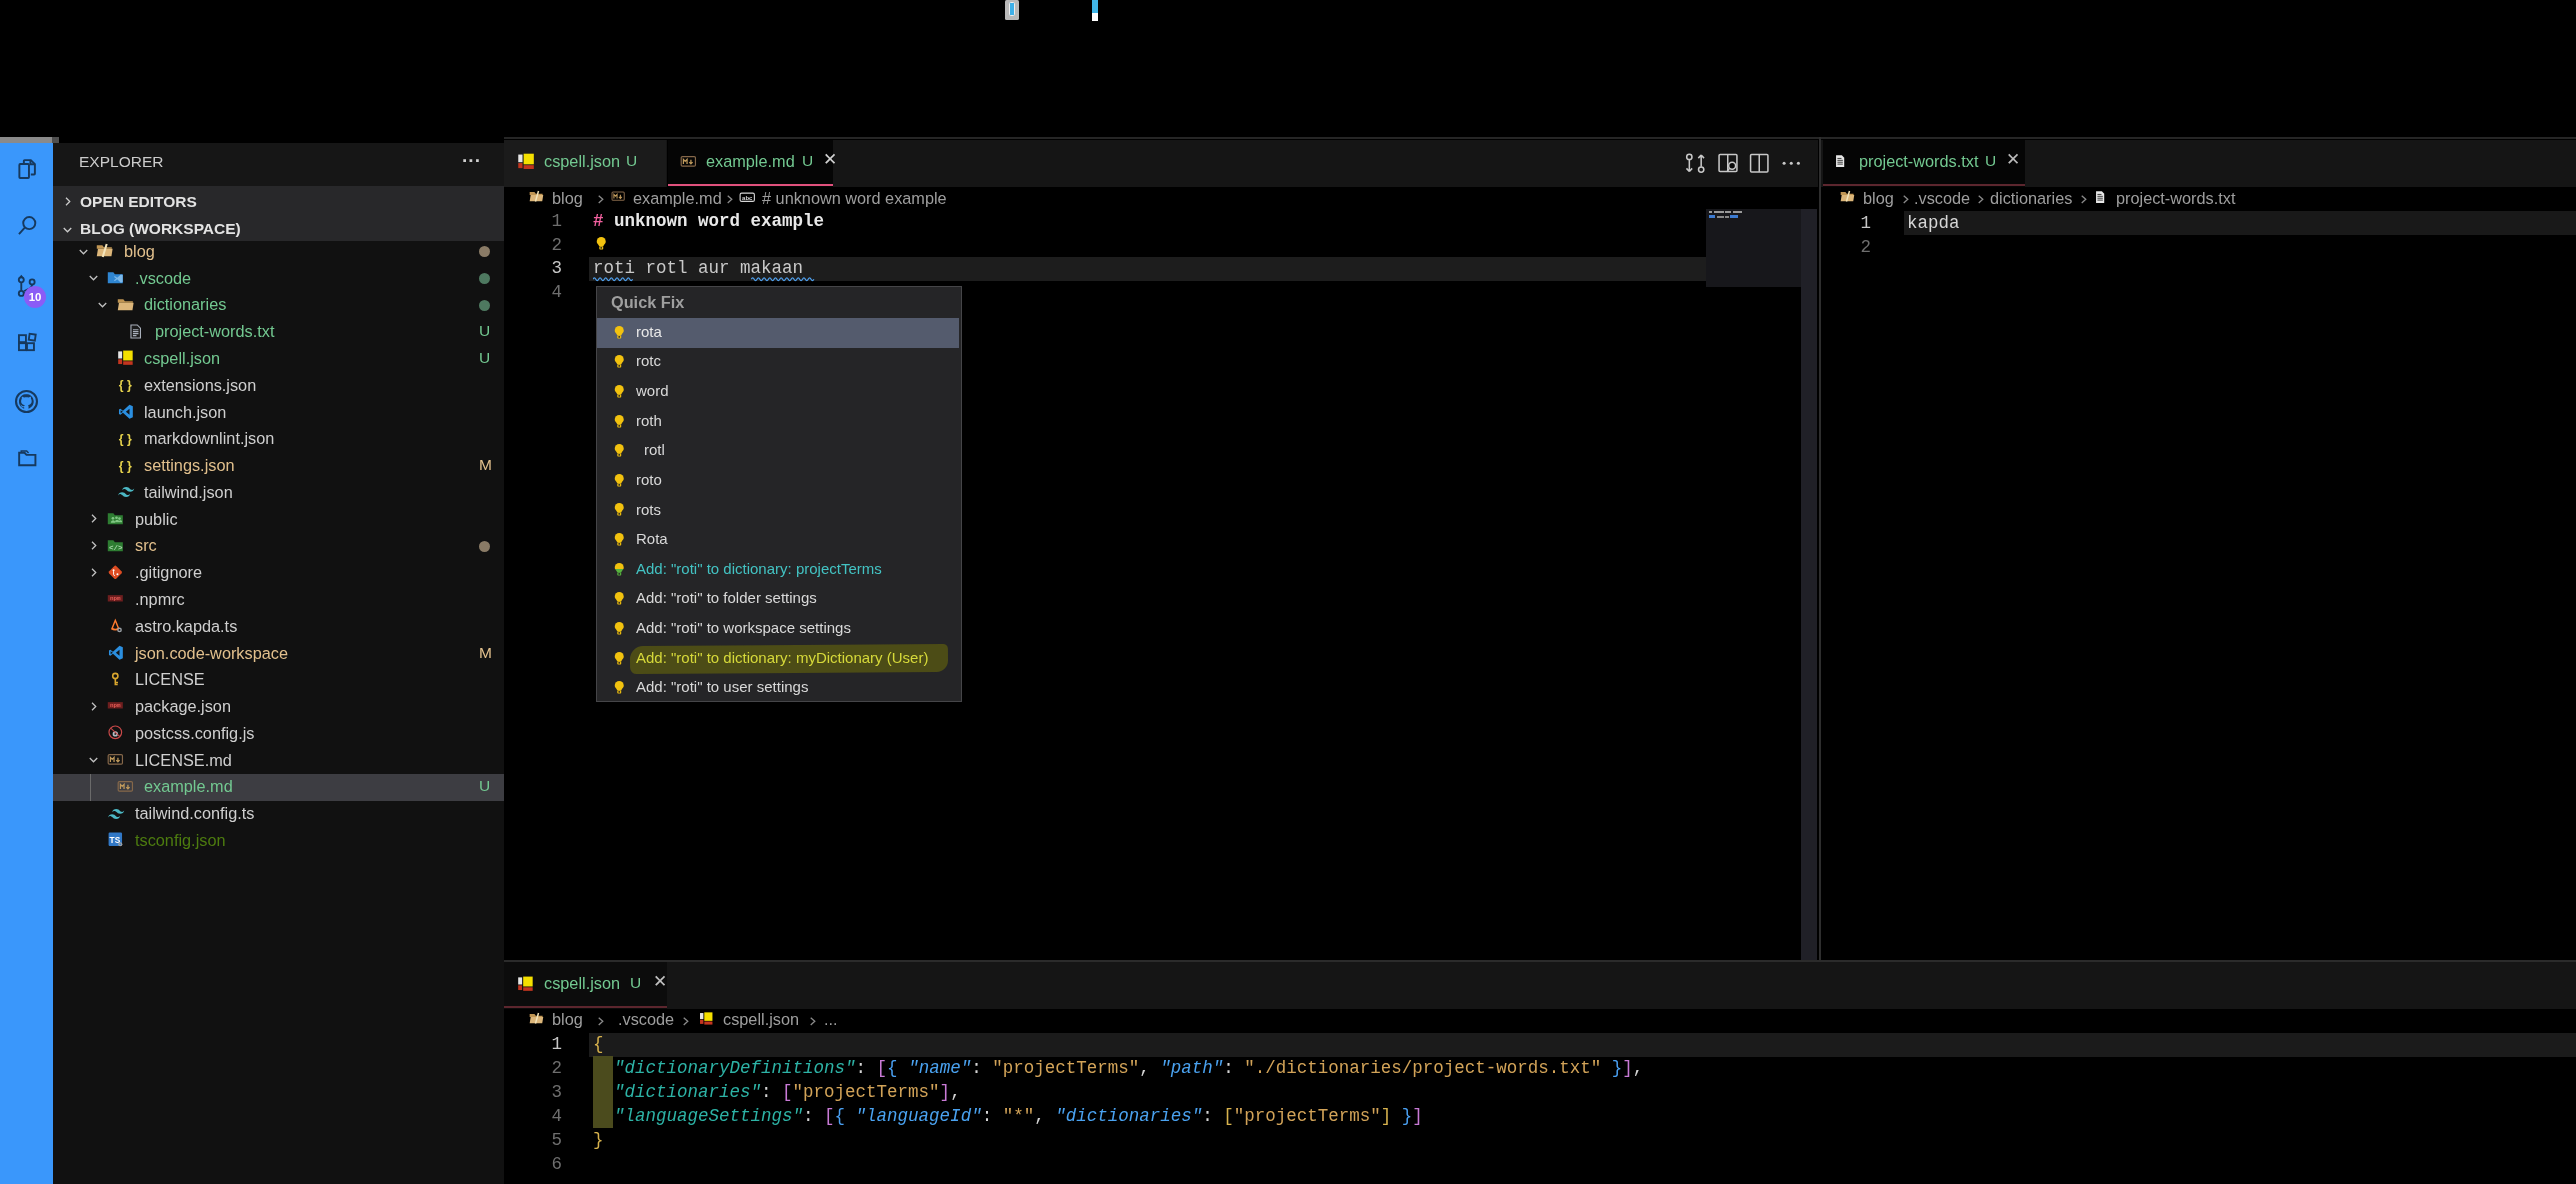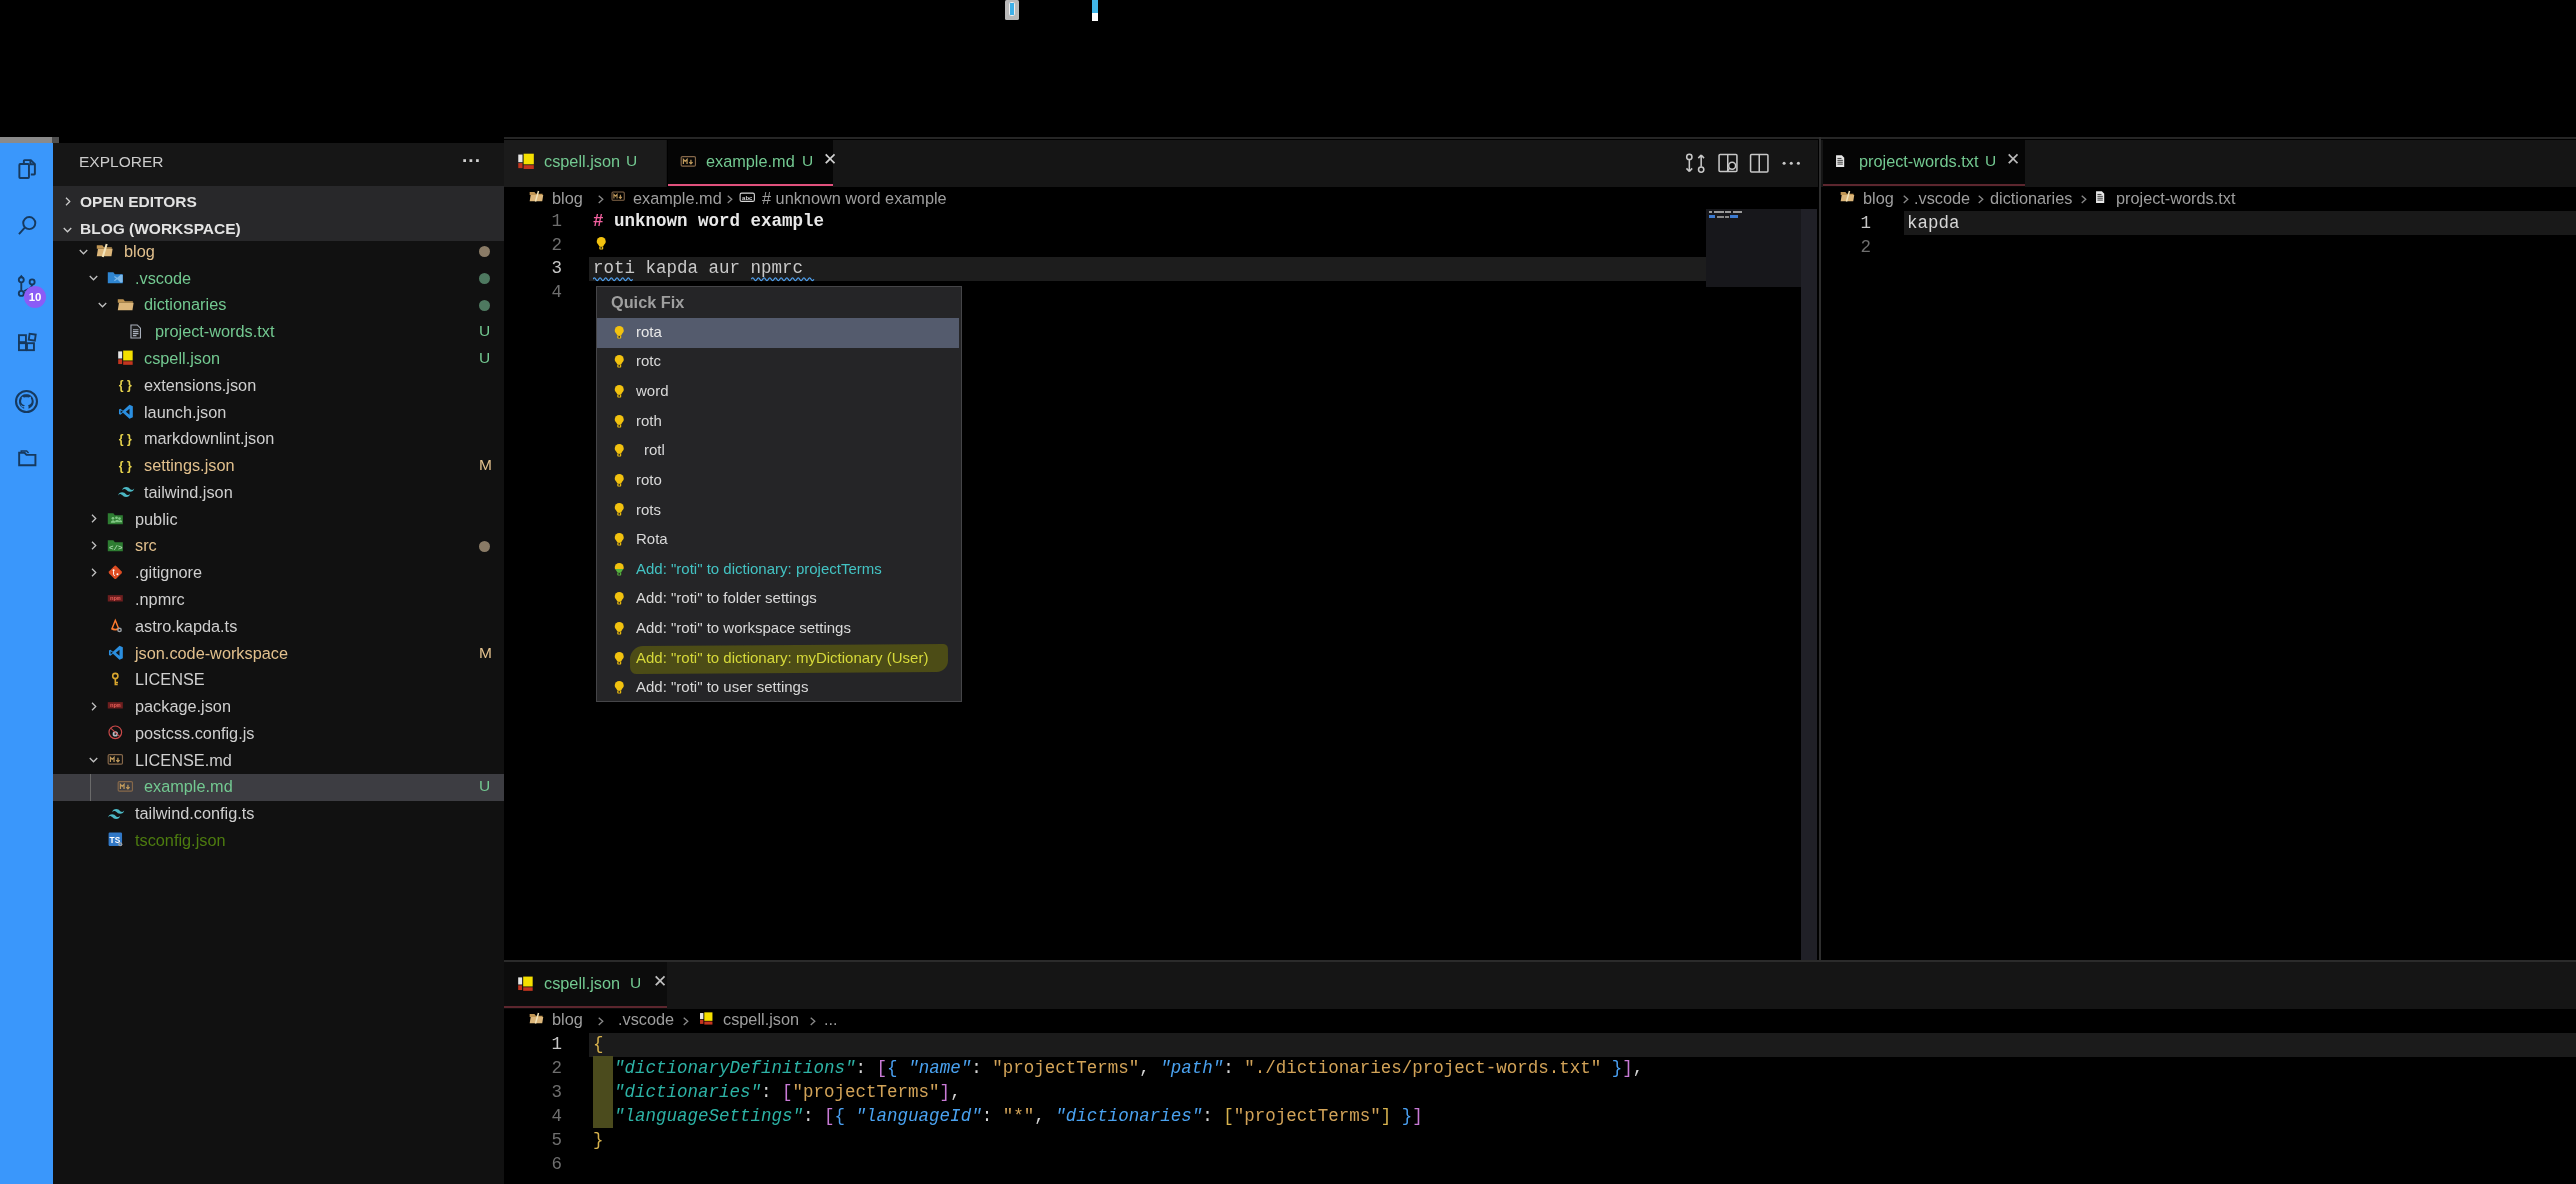--- a/index.html
+++ b/index.html
@@ -394,21 +394,21 @@
 <div style="position:absolute;left:513px;top:282px;color:#6e6e6e;font-size:17.5px;font-weight:400;font-family:'Liberation Mono',monospace;white-space:pre;letter-spacing:0;line-height:1.2;width:49px;text-align:right;">4</div>
 <div style="position:absolute;left:593px;top:211px;color:#e8e8e8;font-size:17.5px;font-weight:700;font-family:'Liberation Mono',monospace;white-space:pre;letter-spacing:0;line-height:1.2;"><span style="color:#f0609e"># </span><span style="color:#e8e8e8">unknown word example</span></div>
 <div style="position:absolute;left:593px;top:235px;width:18px;height:18px;">
       <svg width="18" height="18" viewBox="0 0 24 24" xmlns="http://www.w3.org/2000/svg">
         <path fill="#f2c20f" d="M11 2.5a6 6 0 016 6c0 .8-.15 1.5-.4 2.1H5.4A5.8 5.8 0 015 8.5a6 6 0 016-6z"></path>
         <path fill="#f2c20f" d="M5.4 10.6h11.2c-.5 1-1.3 1.7-2 2.6-.5.7-.6 1.3-.6 1.8H8c0-.5-.1-1.1-.6-1.8-.7-.9-1.5-1.6-2-2.6z"></path>
         <rect x="8.4" y="15" width="5.2" height="4.3" rx="1" fill="#f2c20f"></rect>
         <rect x="9.9" y="16.2" width="2.2" height="2" fill="#222"></rect>
       </svg>
     </div>
-<div style="position:absolute;left:593px;top:258px;color:#c9c9c9;font-size:17.5px;font-weight:400;font-family:'Liberation Mono',monospace;white-space:pre;letter-spacing:0;line-height:1.2;">roti kapda aur npmrc</div>
+<div style="position:absolute;left:593px;top:258px;color:#c9c9c9;font-size:17.5px;font-weight:400;font-family:'Liberation Mono',monospace;white-space:pre;letter-spacing:0;line-height:1.2;">roti rotl aur makaan</div>
 <div style="position:absolute;left:593px;top:276px;width:42px;height:5.7px;">
       <svg width="42" height="5.7" viewBox="0 0 52 7" xmlns="http://www.w3.org/2000/svg">
         <path d="M0 4 q1.75 -3.2 3.5 0 q1.75 3.2 3.5 0 q1.75 -3.2 3.5 0 q1.75 3.2 3.5 0 q1.75 -3.2 3.5 0 q1.75 3.2 3.5 0 q1.75 -3.2 3.5 0 q1.75 3.2 3.5 0 q1.75 -3.2 3.5 0 q1.75 3.2 3.5 0 q1.75 -3.2 3.5 0 q1.75 3.2 3.5 0 q1.75 -3.2 3.5 0 q1.75 3.2 3.5 0" stroke="#4f9eea" stroke-width="1.6" fill="none"></path>
       </svg>
     </div>
 <div style="position:absolute;left:751px;top:276px;width:64px;height:5.7px;">
       <svg width="64" height="5.7" viewBox="0 0 78 7" xmlns="http://www.w3.org/2000/svg">
         <path d="M0 4 q1.75 -3.2 3.5 0 q1.75 3.2 3.5 0 q1.75 -3.2 3.5 0 q1.75 3.2 3.5 0 q1.75 -3.2 3.5 0 q1.75 3.2 3.5 0 q1.75 -3.2 3.5 0 q1.75 3.2 3.5 0 q1.75 -3.2 3.5 0 q1.75 3.2 3.5 0 q1.75 -3.2 3.5 0 q1.75 3.2 3.5 0 q1.75 -3.2 3.5 0 q1.75 3.2 3.5 0 q1.75 -3.2 3.5 0 q1.75 3.2 3.5 0 q1.75 -3.2 3.5 0 q1.75 3.2 3.5 0 q1.75 -3.2 3.5 0 q1.75 3.2 3.5 0 q1.75 -3.2 3.5 0 q1.75 3.2 3.5 0" stroke="#4f9eea" stroke-width="1.6" fill="none"></path>
       </svg>
     </div>

